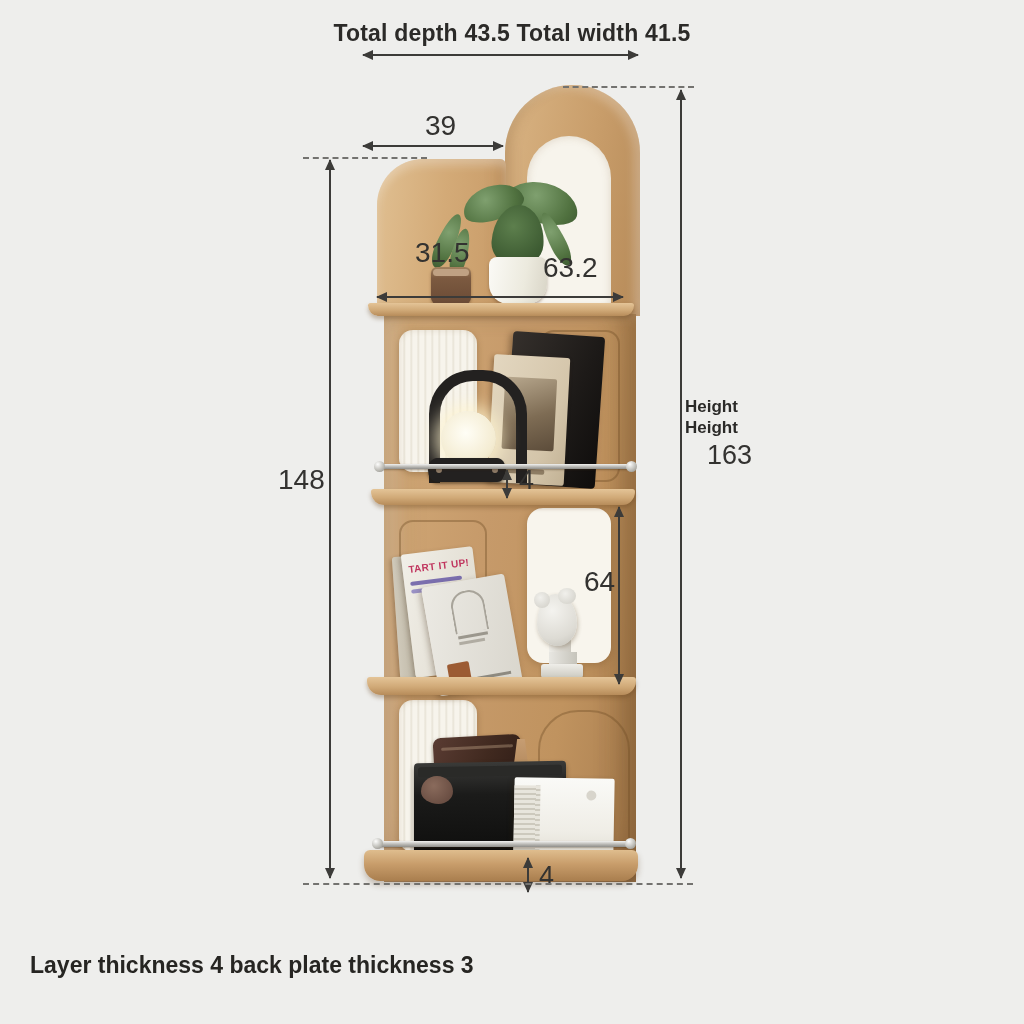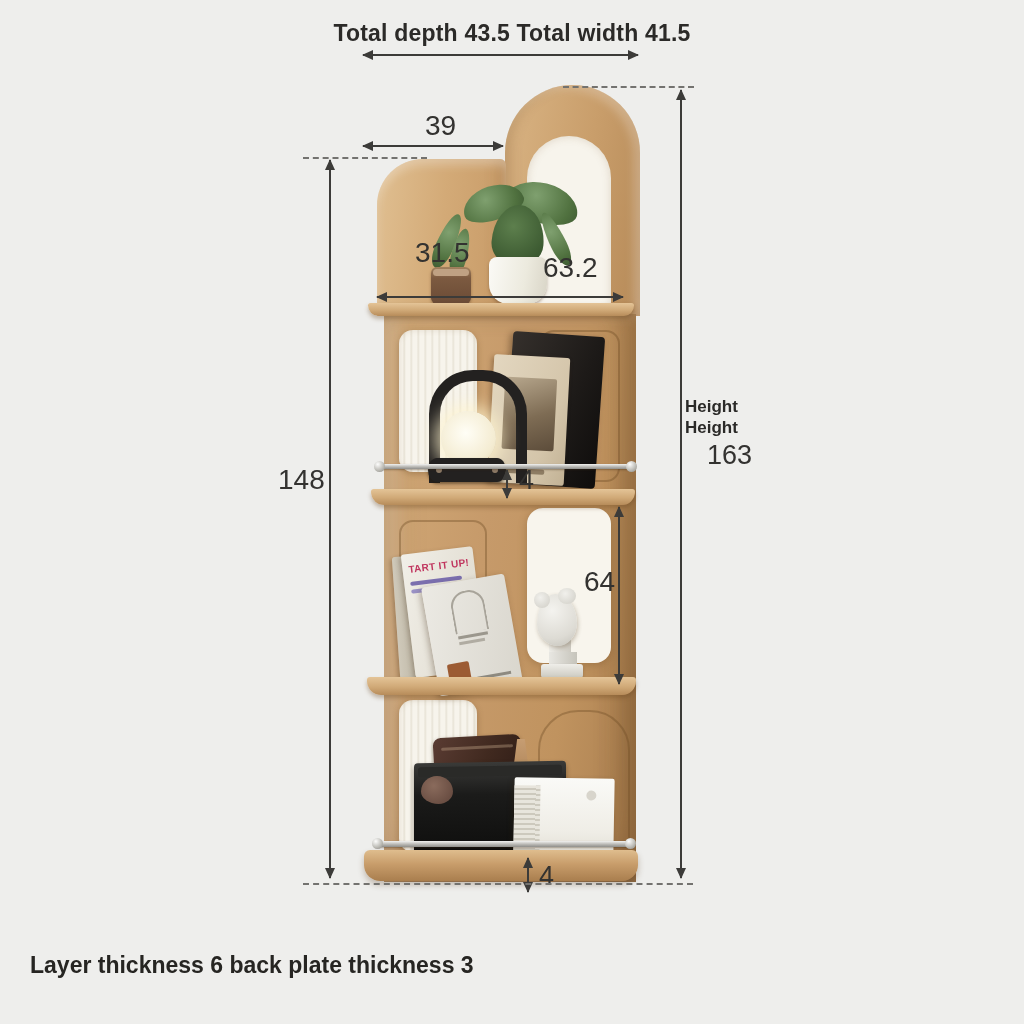--- a/index.html
+++ b/index.html
@@ -248,14 +248,14 @@
   <div class="abs v-arrow" style="left:506px;top:470px;height:28px;"></div>
   <div class="abs dim-label small" style="left:519px;top:465px;">4</div>
 
   <div class="abs v-arrow" style="left:618px;top:507px;height:177px;"></div>
   <div class="abs dim-label" style="left:584px;top:566px;">64</div>
 
   <div class="abs v-arrow" style="left:527px;top:858px;height:34px;"></div>
   <div class="abs dim-label small" style="left:539px;top:861px;">4</div>
   <div class="abs dash-h" style="left:303px;top:883px;width:390px;"></div>
 
-  <div class="abs footer">Layer thickness 6 back plate thickness 3</div>
+  <div class="abs footer">Layer thickness 4 back plate thickness 3</div>
 </div>
 
 </body></html>

